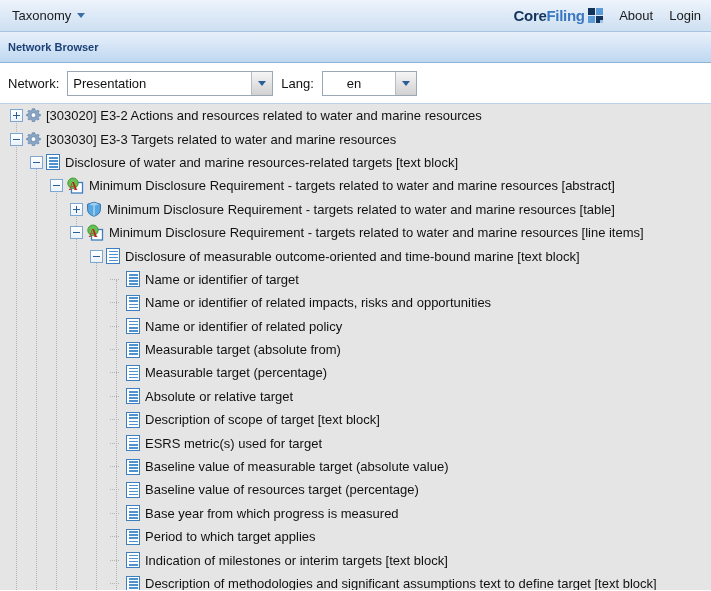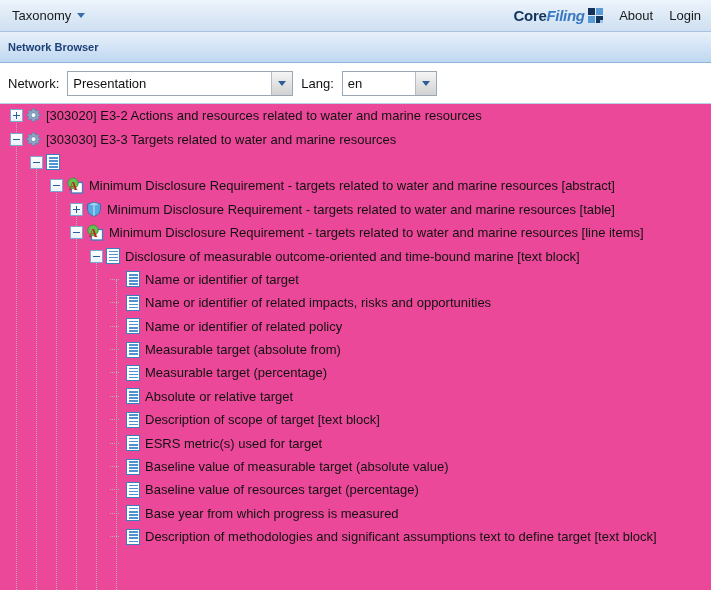--- a/index.html
+++ b/index.html
@@ -46,21 +46,21 @@
     text-align: center;
   }
   .brand {
     display: flex;
     align-items: center;
     font-size: 15px;
     font-weight: bold;
     letter-spacing: -0.3px;
   }
   .brand .core { color: #12345c; }
-  .brand .filing { color: #3a78c2; font-style: italic; }
+  .brand .filing { color: #3a78c2; }
   .brand-mark {
     display: inline-grid;
     grid-template-columns: 7px 7px;
     grid-template-rows: 7px 7px;
     gap: 1.5px;
     margin-left: 3px;
   }
   .bm { display:block; width:100%; height:100%; }
   .bm.dark { background: #12345c; }
   .bm.light { background: #5b9bd5; }
@@ -106,22 +106,22 @@
     color: #111;
     white-space: nowrap;
   }
   .select-wrap {
     display: flex;
     height: 25px;
     border: 1px solid #9aa7b4;
     background: #fff;
     align-items: stretch;
   }
-  .select-wrap.network { width: 226px; }
-  .select-wrap.lang { width: 95px; }
+  .select-wrap.network { width: 206px; }
+  .select-wrap.lang { width: 95px; padding-left: 19px; }
   .select-value {
     flex: 1;
     display: flex;
     align-items: center;
     padding-left: 5px;
     font-size: 13px;
     color: #111;
     background: #fff;
     overflow: hidden;
     white-space: nowrap;
@@ -137,21 +137,21 @@
   .select-btn .chev {
     width: 0; height: 0;
     border-left: 4.5px solid transparent;
     border-right: 4.5px solid transparent;
     border-top: 5px solid #2b5d96;
   }
 
   
   .tree {
     position: relative;
-    background: #ec4899;
+    background: #e5e5e5;
     height: 486px;
     overflow: hidden;
   }
   .row {
     position: relative;
     height: 23.4px;
     display: flex;
     align-items: center;
     white-space: nowrap;
   }
@@ -297,20 +297,21 @@
     </div>
     <div class="row">
       <span class="indent" style="width: 30px;"></span>
       <span class="toggle"></span>
       <span class="icon icon-doc">
         <i></i>
         <i></i>
         <i></i>
         <i></i>
       </span>
+      <span class="label">Disclosure of water and marine resources-related targets [text block]</span>
     </div>
     <div class="row">
       <span class="indent" style="width: 50px;"></span>
       <span class="toggle"></span>
       <span class="icon icon-abstract"><svg viewBox="0 0 18 17" width="18" height="17">
           <rect x="5.5" y="5.5" width="11" height="10.5" fill="#ffffff" stroke="#3d7ebf" stroke-width="1.3"></rect>
           <circle cx="7" cy="6.2" r="5.2" fill="#66c155" stroke="#3f8f33" stroke-width="0.9"></circle>
           <text x="7.2" y="12.6" text-anchor="middle" font-family="&quot;Liberation Serif&quot;, serif" font-size="12" font-weight="bold" fill="#c1201b">A</text>
         </svg></span>
       <span class="label">Minimum Disclosure Requirement - targets related to water and marine resources [abstract]</span>
@@ -469,15 +470,37 @@
     </div>
     <div class="row">
       <span class="indent" style="width: 110px;"></span>
       <span class="toggle-spacer" style="border-top: 1px dotted rgb(179, 179, 179); height: 1px; width: 9px; margin-right: 7px;"></span>
       <span class="icon icon-doc">
         <i></i>
         <i></i>
         <i></i>
         <i></i>
       </span>
+      <span class="label">Period to which target applies</span>
+    </div>
+    <div class="row">
+      <span class="indent" style="width: 110px;"></span>
+      <span class="toggle-spacer" style="border-top: 1px dotted rgb(179, 179, 179); height: 1px; width: 9px; margin-right: 7px;"></span>
+      <span class="icon icon-doc">
+        <i></i>
+        <i></i>
+        <i></i>
+        <i></i>
+      </span>
+      <span class="label">Indication of milestones or interim targets [text block]</span>
+    </div>
+    <div class="row">
+      <span class="indent" style="width: 110px;"></span>
+      <span class="toggle-spacer" style="border-top: 1px dotted rgb(179, 179, 179); height: 1px; width: 9px; margin-right: 7px;"></span>
+      <span class="icon icon-doc">
+        <i></i>
+        <i></i>
+        <i></i>
+        <i></i>
+      </span>
       <span class="label">Description of methodologies and significant assumptions text to define target [text block]</span>
     </div>
   </div>
 
 </body></html>

